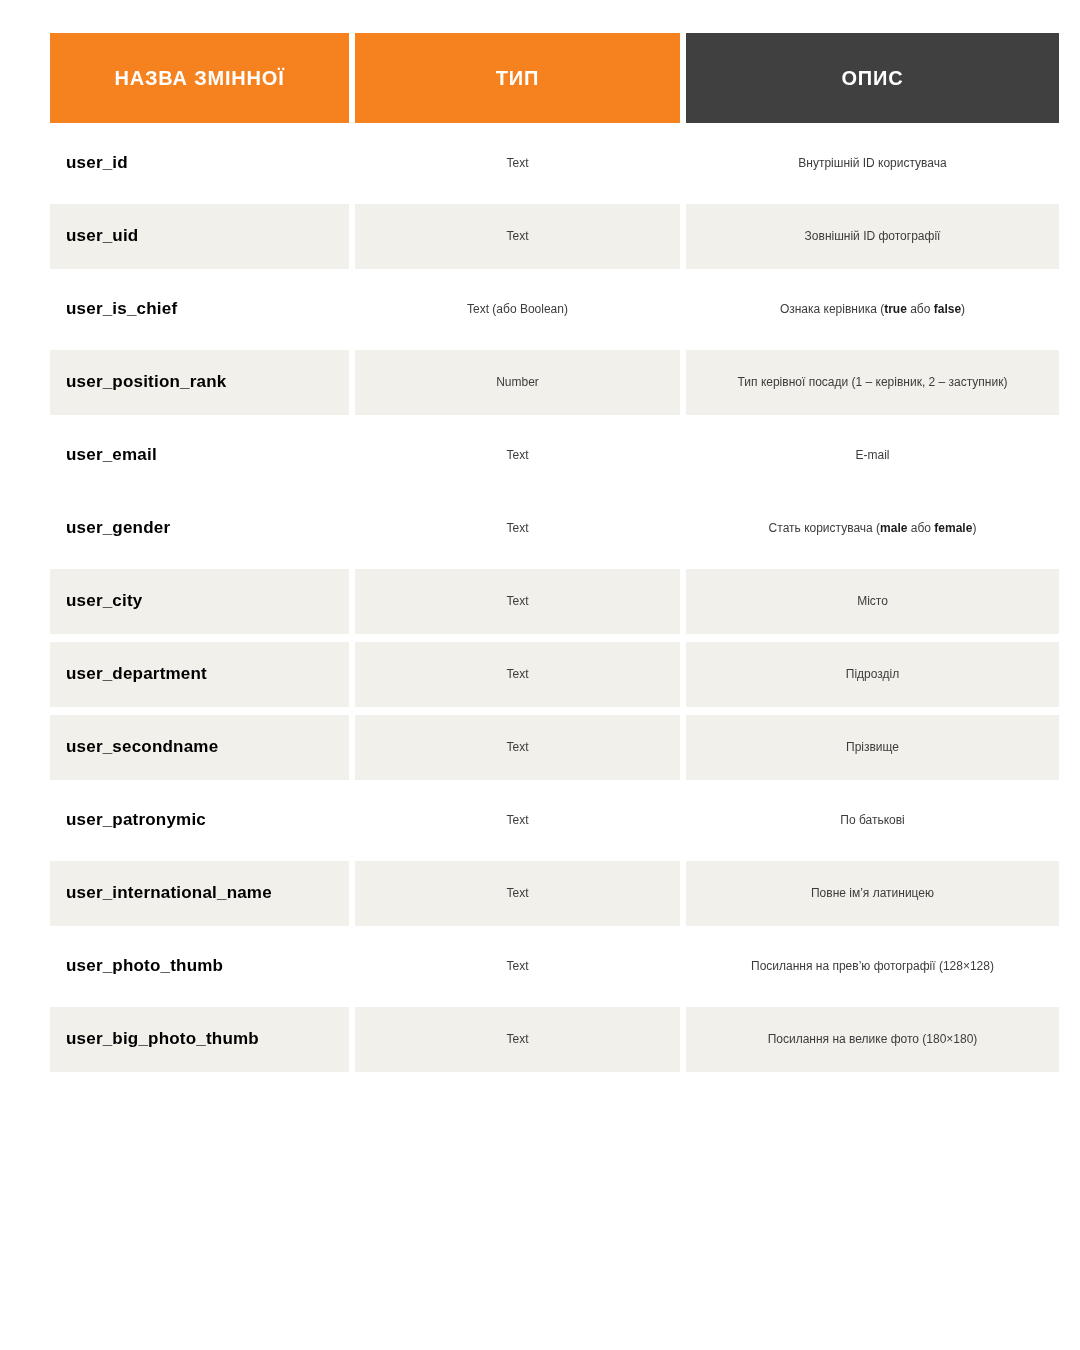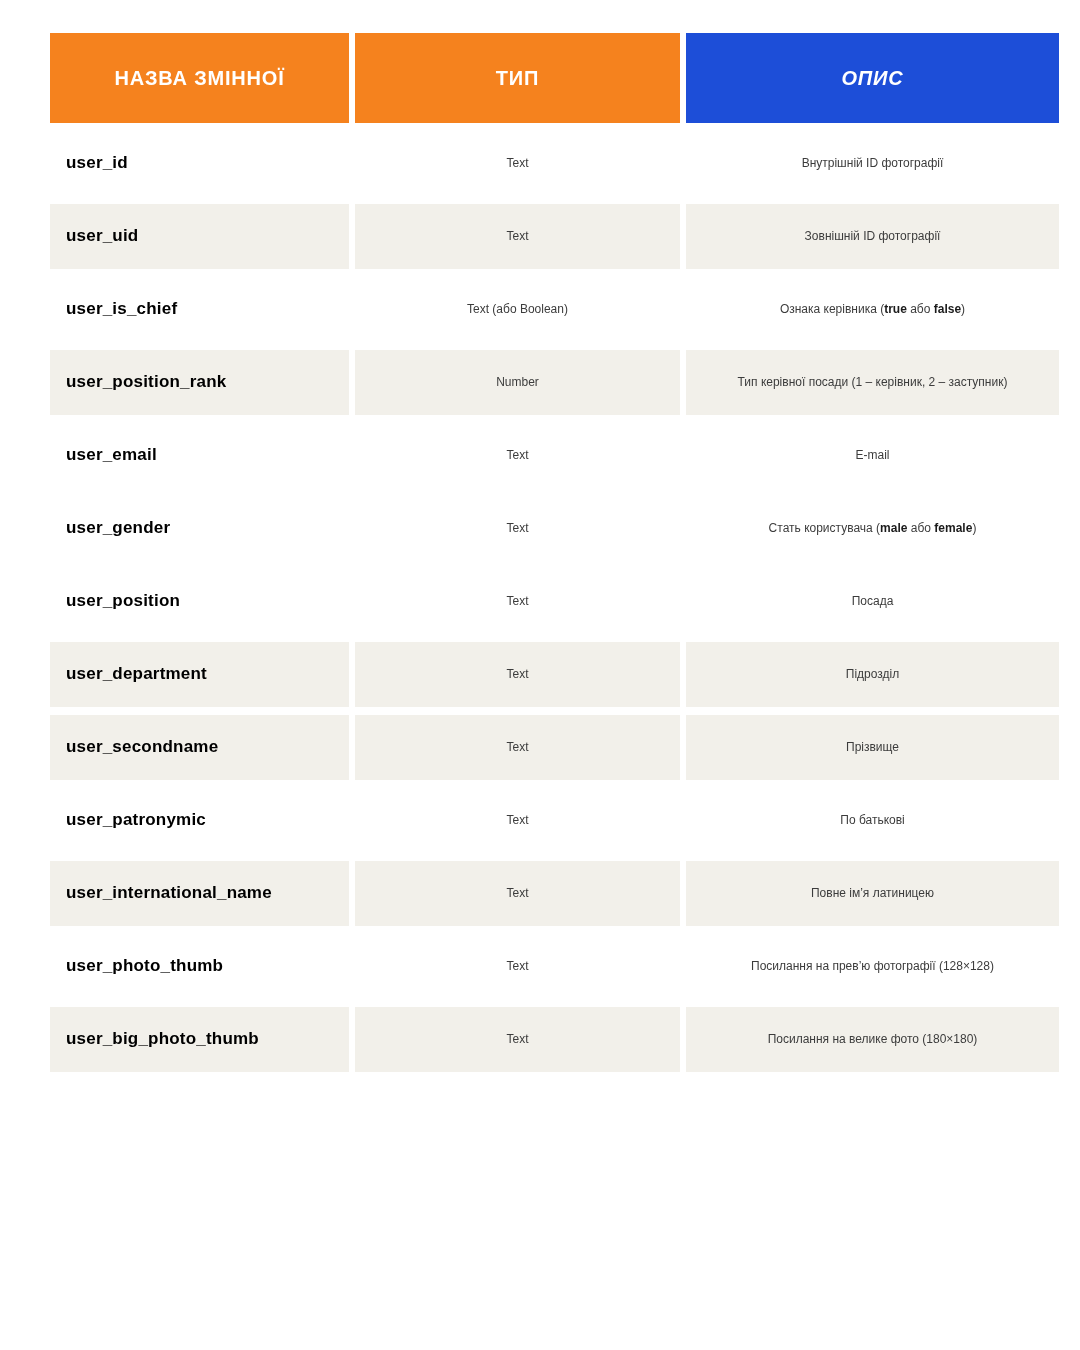--- a/index.html
+++ b/index.html
@@ -67,28 +67,28 @@
   <table class="vars">
     <colgroup>
       <col class="c-name">
         <col class="c-type">
         <col class="c-desc">
     </colgroup>
     <thead>
       <tr>
         <th style="background: rgb(245, 130, 30);">НАЗВА ЗМІННОЇ</th>
         <th style="background: rgb(245, 130, 30);">ТИП</th>
-        <th style="background: #1d4ed8; font-style: italic;">ОПИС</th>
+        <th style="background: #404040;">ОПИС</th>
       </tr>
     </thead>
     <tbody>
         <tr>
           <td class="cell-name">user_id</td>
           <td class="cell-type">Text</td>
-          <td class="cell-desc">Внутрішній ID фотографії</td>
+          <td class="cell-desc">Внутрішній ID користувача</td>
         </tr>
         <tr class="alt">
           <td class="cell-name">user_uid</td>
           <td class="cell-type">Text</td>
           <td class="cell-desc">Зовнішній ID фотографії</td>
         </tr>
         <tr>
           <td class="cell-name">user_is_chief</td>
           <td class="cell-type">Text (або Boolean)</td>
           <td class="cell-desc">Ознака керівника (<strong>true</strong> або <strong>false</strong>)</td>
@@ -101,24 +101,24 @@
         <tr>
           <td class="cell-name">user_email</td>
           <td class="cell-type">Text</td>
           <td class="cell-desc">E-mail</td>
         </tr>
         <tr>
           <td class="cell-name">user_gender</td>
           <td class="cell-type">Text</td>
           <td class="cell-desc">Стать користувача (<strong>male</strong> або <strong>female</strong>)</td>
         </tr>
-        <tr>
-          <td class="cell-name">user_position</td>
+        <tr class="alt">
+          <td class="cell-name">user_city</td>
           <td class="cell-type">Text</td>
-          <td class="cell-desc">Посада</td>
+          <td class="cell-desc">Місто</td>
         </tr>
         <tr class="alt">
           <td class="cell-name">user_department</td>
           <td class="cell-type">Text</td>
           <td class="cell-desc">Підрозділ</td>
         </tr>
         <tr class="alt">
           <td class="cell-name">user_secondname</td>
           <td class="cell-type">Text</td>
           <td class="cell-desc">Прізвище</td>

